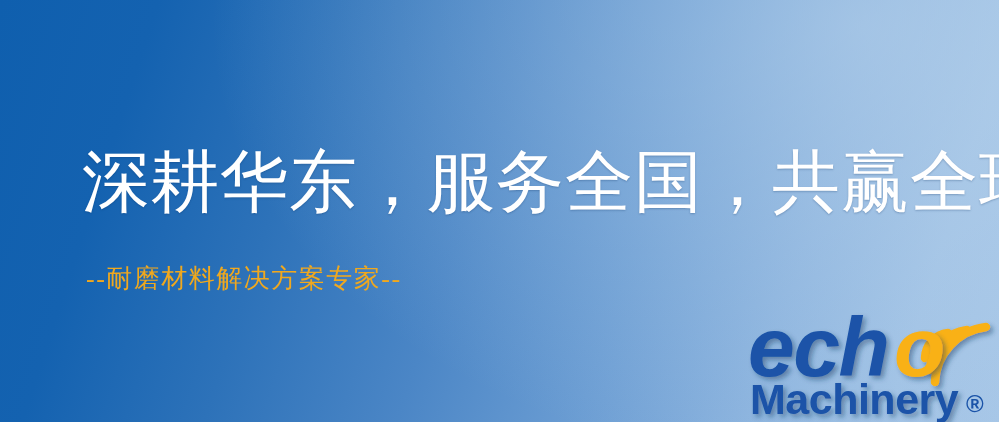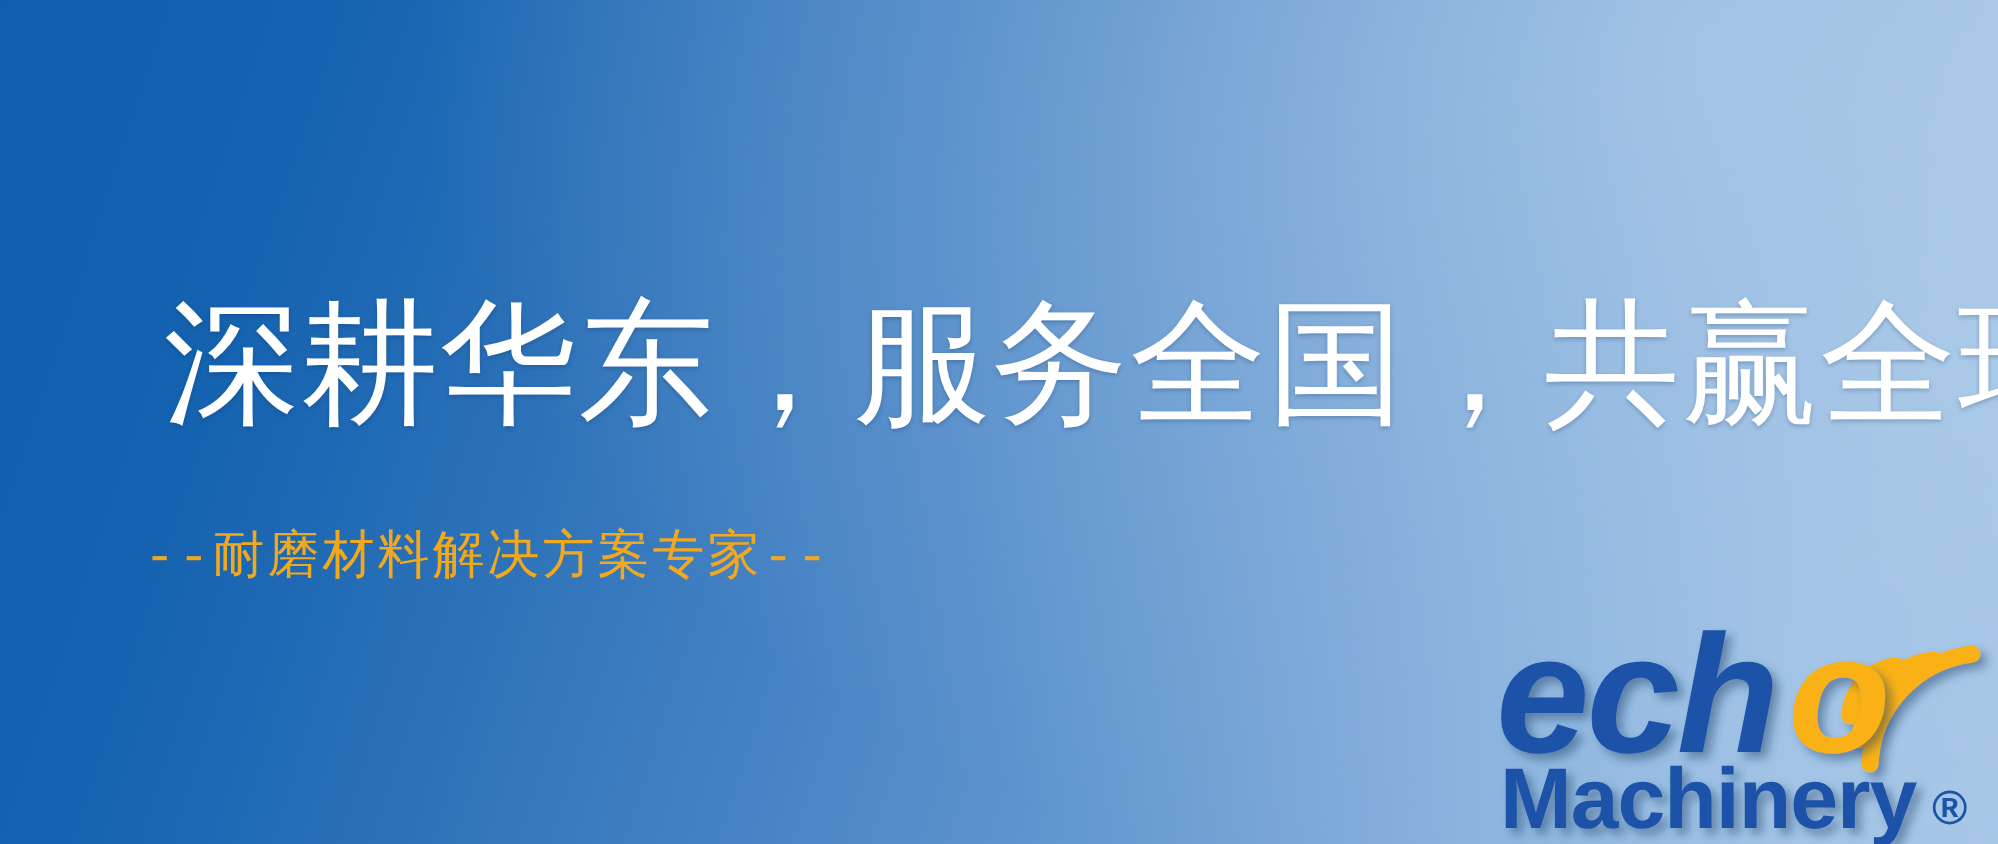--- a/index.html
+++ b/index.html
@@ -54,23 +54,23 @@
     color: #ffffff;
     letter-spacing: 1px;
     white-space: nowrap;
     text-shadow: 0 1px 2px rgba(10, 48, 92, 0.28);
     z-index: 3;
   }
 
   
   .subtitle {
     position: absolute;
-    left: 72px;
+    left: 86px;
     top: 266px;
-    font-family: Liberation Mono, monospace;
+    font-family: Liberation Serif, serif;
     font-size: 26px;
     line-height: 1;
     color: #f0a81e;
     letter-spacing: 1.5px;
     white-space: nowrap;
     z-index: 3;
   }
 
   
   #logo {

